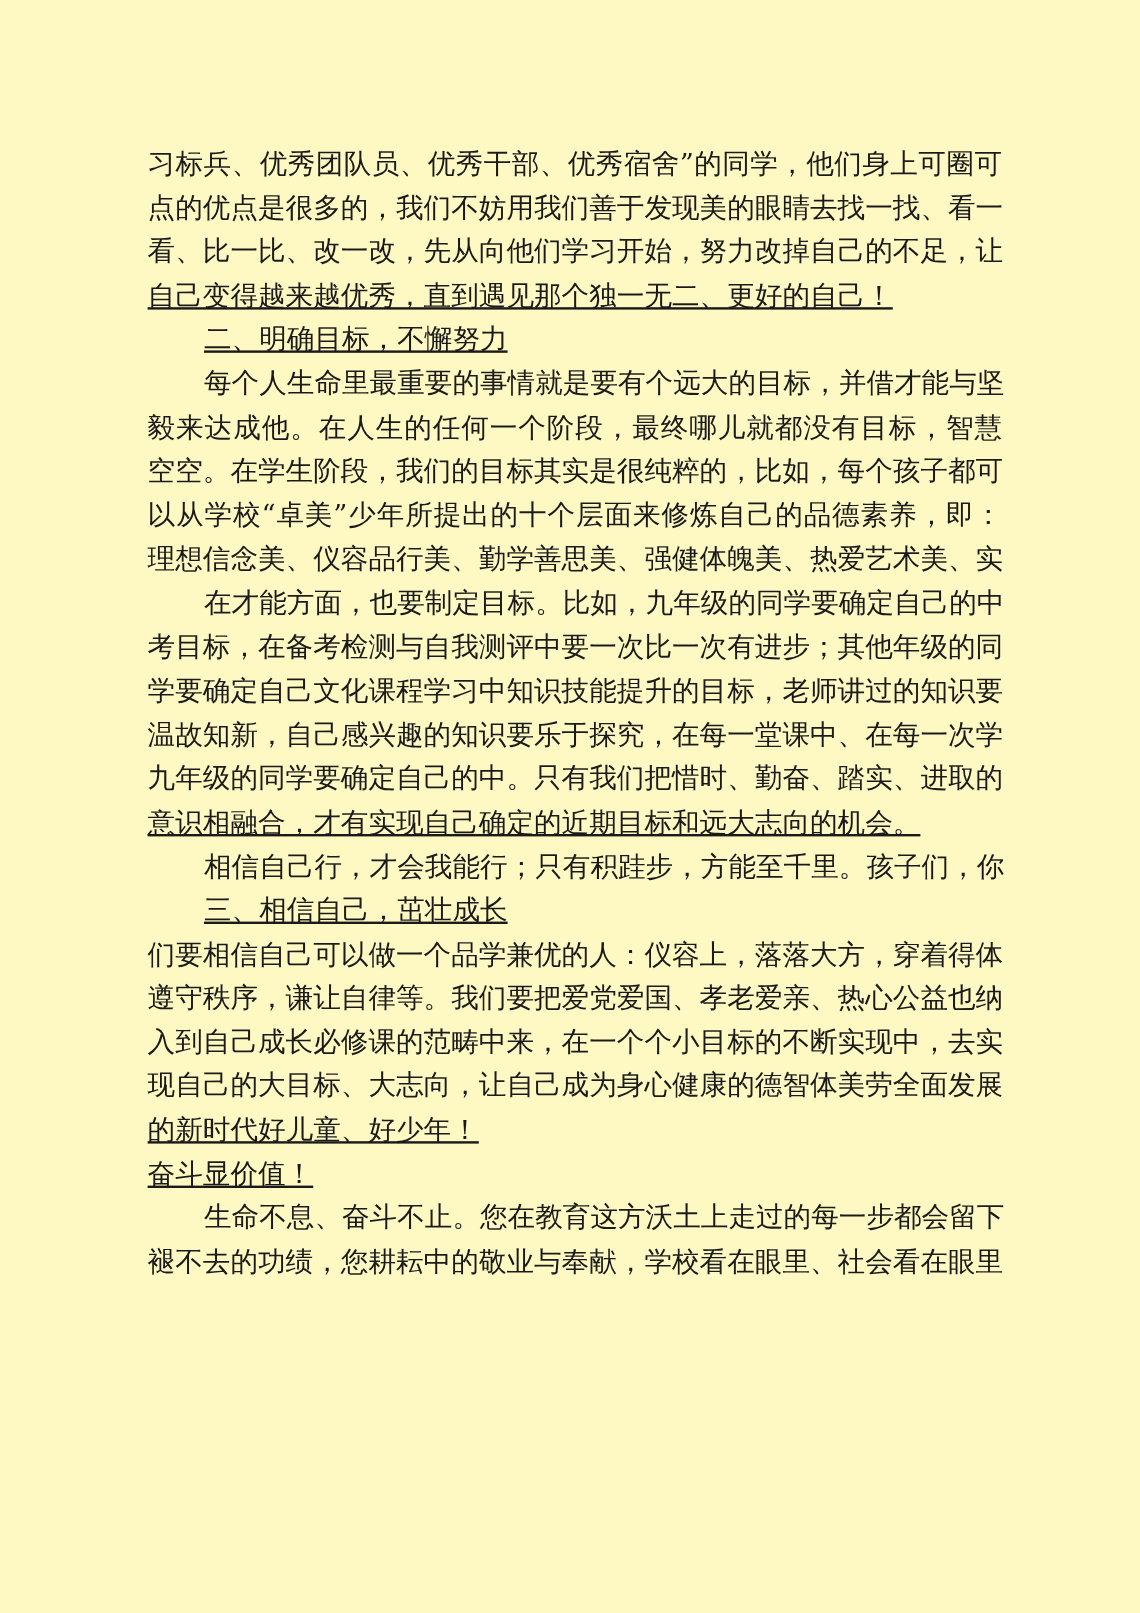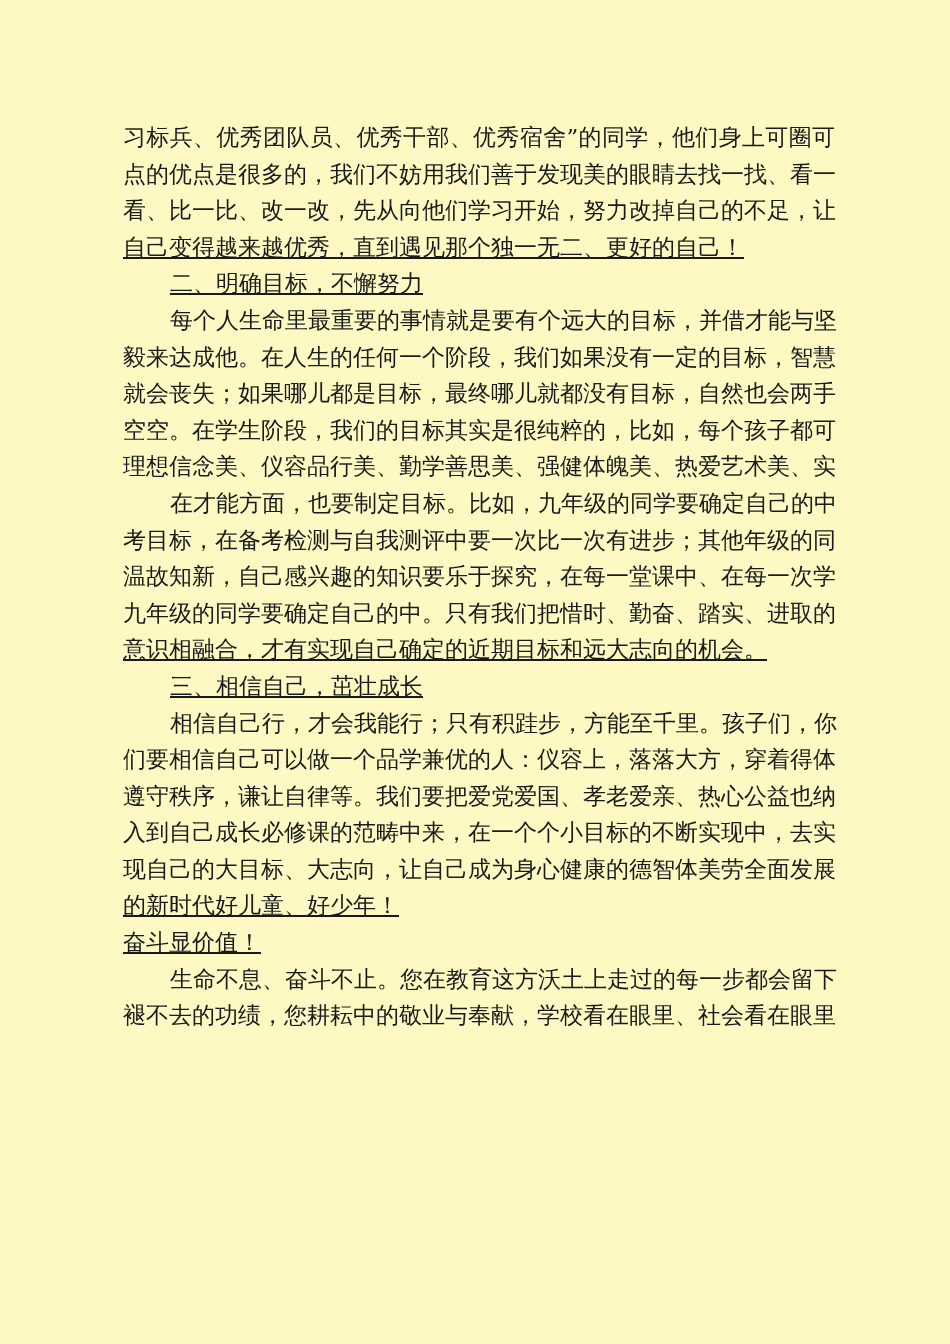--- a/index.html
+++ b/index.html
@@ -51,31 +51,32 @@
 <body>
 
 <div class="page">
   <div class="text-body">
     <div class="line">习标兵、优秀团队员、优秀干部、优秀宿舍”的同学，他们身上可圈可</div>
     <div class="line">点的优点是很多的，我们不妨用我们善于发现美的眼睛去找一找、看一</div>
     <div class="line">看、比一比、改一改，先从向他们学习开始，努力改掉自己的不足，让</div>
     <div class="line last">自己变得越来越优秀，直到遇见那个独一无二、更好的自己！</div>
     <div class="line indent last">二、明确目标，不懈努力</div>
     <div class="line indent">每个人生命里最重要的事情就是要有个远大的目标，并借才能与坚</div>
-    <div class="line">毅来达成他。在人生的任何一个阶段，我们如果没有一定的目标，智慧</div>
-    <div class="line">就会丧失；如果哪儿都是目标，最终哪儿就都没有目标，自然也会两手</div>
+    <div class="line">毅来达成他。在人生的任何一个阶段，最终哪儿就都没有目标，智慧</div>
     <div class="line">空空。在学生阶段，我们的目标其实是很纯粹的，比如，每个孩子都可</div>
+    <div class="line">以从学校“卓美”少年所提出的十个层面来修炼自己的品德素养，即：</div>
     <div class="line">理想信念美、仪容品行美、勤学善思美、强健体魄美、热爱艺术美、实</div>
     <div class="line indent">在才能方面，也要制定目标。比如，九年级的同学要确定自己的中</div>
     <div class="line">考目标，在备考检测与自我测评中要一次比一次有进步；其他年级的同</div>
+    <div class="line">学要确定自己文化课程学习中知识技能提升的目标，老师讲过的知识要</div>
     <div class="line">温故知新，自己感兴趣的知识要乐于探究，在每一堂课中、在每一次学</div>
     <div class="line">九年级的同学要确定自己的中。只有我们把惜时、勤奋、踏实、进取的</div>
     <div class="line last">意识相融合，才有实现自己确定的近期目标和远大志向的机会。</div>
+    <div class="line indent">相信自己行，才会我能行；只有积跬步，方能至千里。孩子们，你</div>
     <div class="line indent last">三、相信自己，茁壮成长</div>
-    <div class="line indent">相信自己行，才会我能行；只有积跬步，方能至千里。孩子们，你</div>
     <div class="line">们要相信自己可以做一个品学兼优的人：仪容上，落落大方，穿着得体</div>
     <div class="line">遵守秩序，谦让自律等。我们要把爱党爱国、孝老爱亲、热心公益也纳</div>
     <div class="line">入到自己成长必修课的范畴中来，在一个个小目标的不断实现中，去实</div>
     <div class="line">现自己的大目标、大志向，让自己成为身心健康的德智体美劳全面发展</div>
     <div class="line last">的新时代好儿童、好少年！</div>
     <div class="line last">奋斗显价值！</div>
     <div class="line indent">生命不息、奋斗不止。您在教育这方沃土上走过的每一步都会留下</div>
     <div class="line">褪不去的功绩，您耕耘中的敬业与奉献，学校看在眼里、社会看在眼里</div>
   </div>
 </div>

